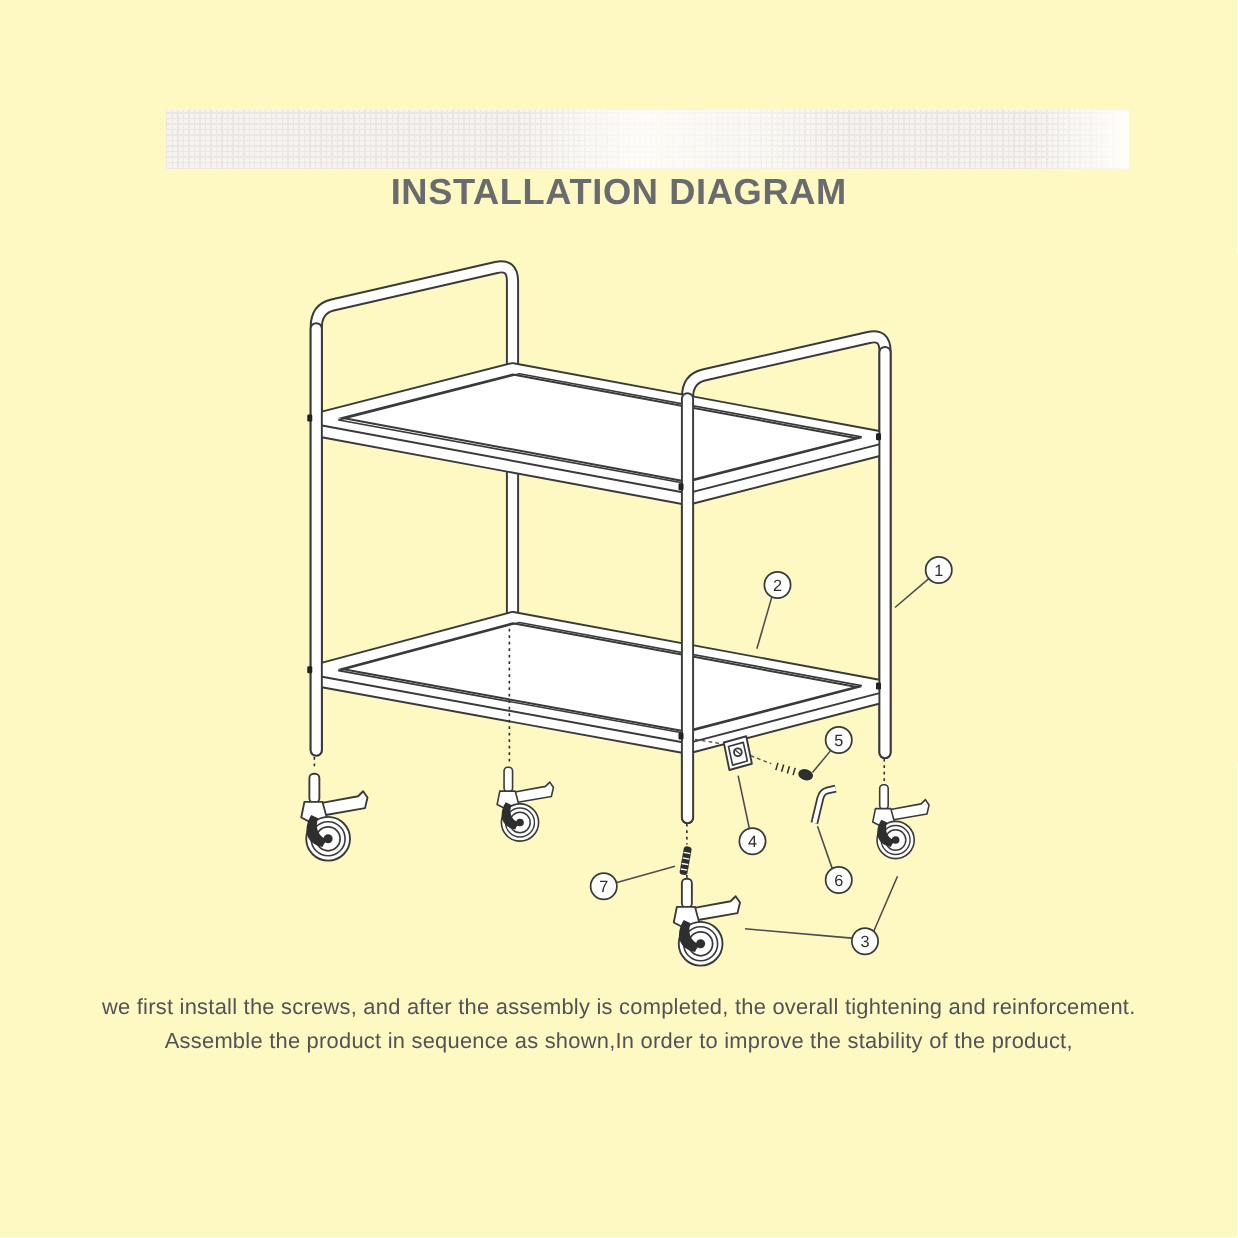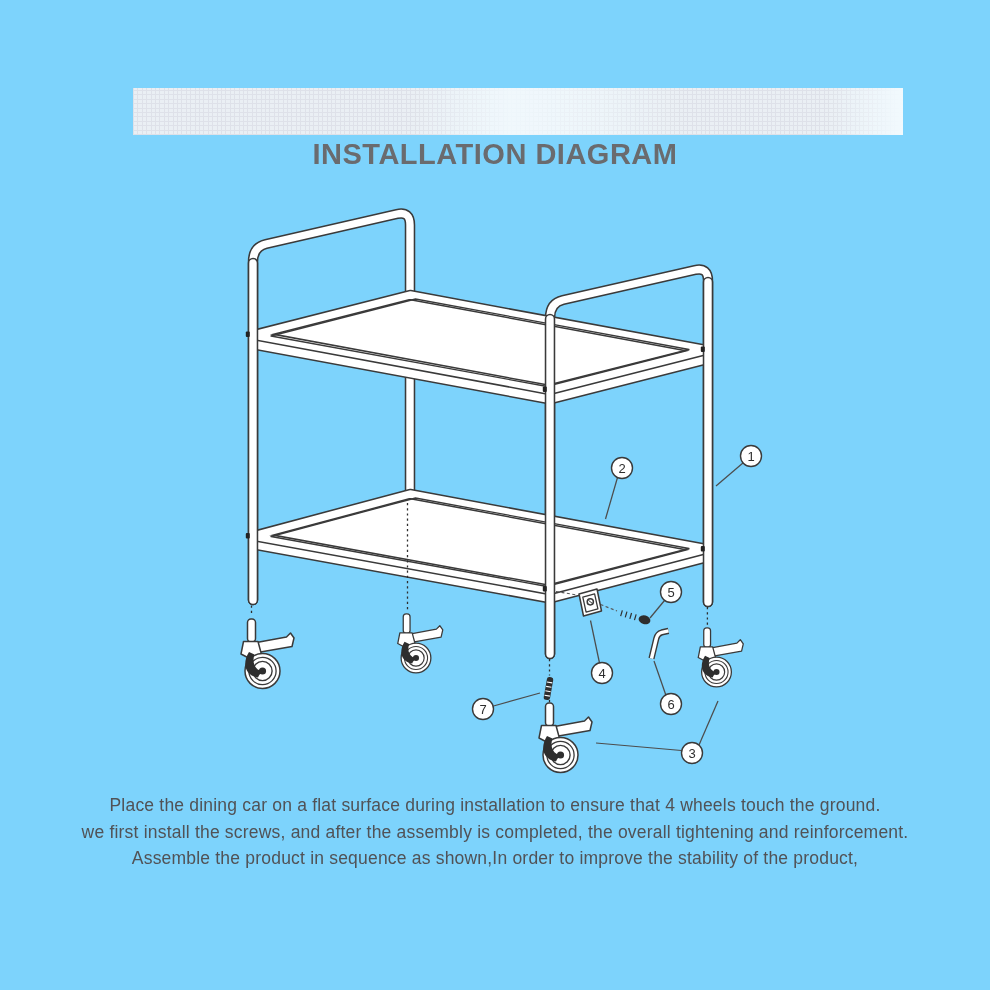--- a/index.html
+++ b/index.html
@@ -1,16 +1,16 @@
 <!DOCTYPE html>
 <html><head>
 <meta charset="utf-8">
 <style>
   html,body{margin:0;padding:0;background:#fff;}
-  .canvas{position:relative;width:990px;height:990px;background:#7dd3fc;overflow:hidden;
+  .canvas{position:relative;width:990px;height:990px;background:#fef9c3;overflow:hidden;
           font-family:"Liberation Sans",sans-serif;}
 
   
   .grid-band{position:absolute;left:133px;top:88px;width:770px;height:47px;
     background:
       linear-gradient(90deg, rgba(255,255,255,0) 36%, rgba(255,255,255,.85) 49%,
                       rgba(255,255,255,.55) 60%, rgba(255,255,255,0) 72%,
                       rgba(255,255,255,0) 90%, #ffffff 100%),
       repeating-linear-gradient(0deg, #e9e3e7 0 1px, transparent 1px 4.4px),
       repeating-linear-gradient(90deg, #e9e3e7 0 1px, transparent 1px 4.4px),
@@ -184,18 +184,17 @@
       <text class="co-num" x="671" y="708.5">6</text>
     </g>
     <g>
       <path class="lead" d="M 493.5,706 L 540,693"></path>
       <circle class="co-circle" cx="483" cy="709" r="10.5"></circle>
       <text class="co-num" x="483" y="713.5">7</text>
     </g>
   </svg>
 
   <div class="instructions">
-    <p>Place the dining car on a flat surface during installation to ensure that 4 wheels touch the ground.</p>
     <p>we first install the screws, and after the assembly is completed, the overall tightening and reinforcement.</p>
     <p>Assemble the product in sequence as shown,In order to improve the stability of the product,</p>
   </div>
 
 </div>
 
 </body></html>

